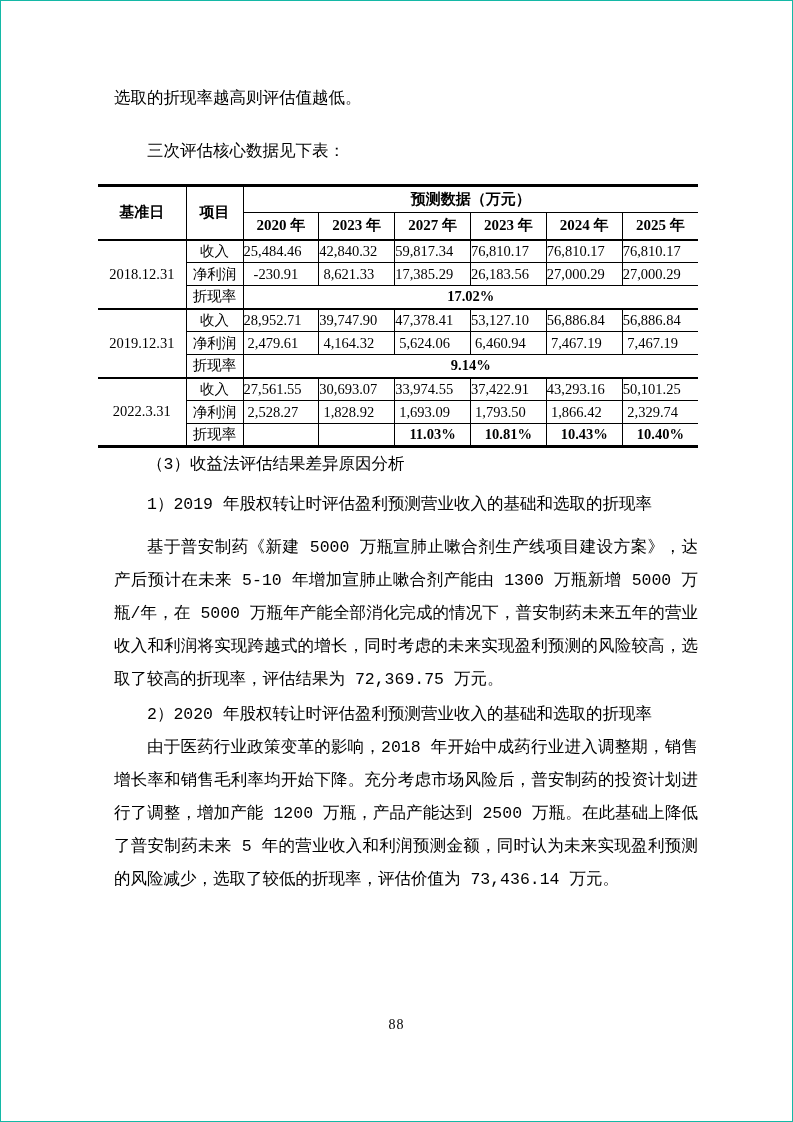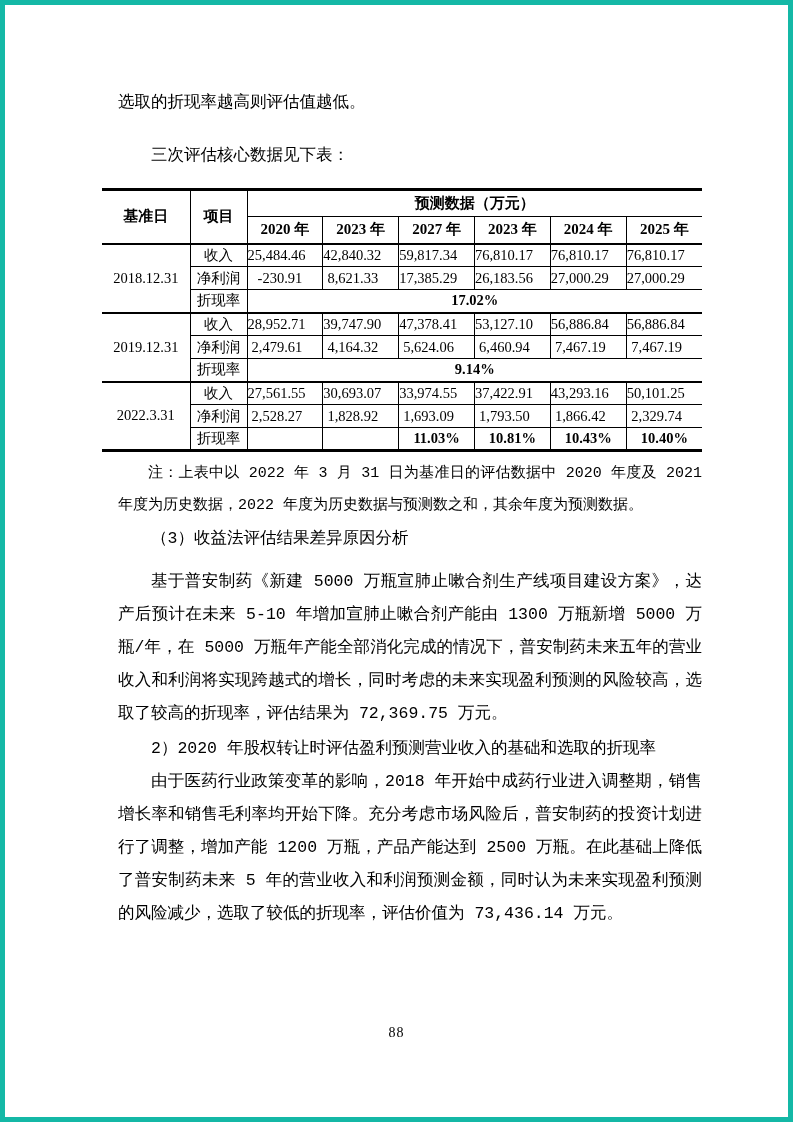--- a/index.html
+++ b/index.html
@@ -1,20 +1,20 @@
 <!DOCTYPE html>
 <html lang="zh"><head>
 <meta charset="utf-8">
 <style>
   * { margin:0; padding:0; box-sizing:border-box; }
   html,body { background:#f2f2f2; }
   body { font-family:"Liberation Serif","DejaVu Serif",serif; color:#000; }
   .page {
     position:relative; width:793px; height:1122px; margin:0 auto;
-    background:#ffffff; border:5px solid #14b8a6; overflow:hidden;
+    background:#ffffff; border:1px solid #14b8a6; overflow:hidden;
   }
   .content { position:absolute; left:97px; top:80px; width:600px; }
 
   
   .bodytext { font-size:16.5px; line-height:33px; text-align:justify; margin-left:16px; }
   .indent { text-indent:2em;font-family:Liberation Mono, monospace; }
   .caption { margin-top:21px; }
 
   
   table.valuation {
@@ -37,21 +37,21 @@
 
   .note { font-size:15px; line-height:32px; margin-top:6px; }
   .sec-heading   { margin-top:0; }
   .sub-heading-1 { margin-top:7px; }
   .para-1        { margin-top:10px; }
   .sub-heading-2 { margin-top:2px; }
   .para-2        { }
   .sub-heading-3 { margin-top:10px; }
 
   .page-number {
-    position:absolute; left:0; right:0; bottom:76px;
+    position:absolute; left:0; right:0; bottom:88px;
     text-align:center; font-size:14px; letter-spacing:1px;
   }
 </style>
 </head>
 <body>
 
 <div class="page">
   <div class="content">
 
     <p class="bodytext">选取的折现率越高则评估值越低。</p>
@@ -158,24 +158,24 @@
           <td class="pct"></td>
           <td class="pct"></td>
           <td class="pct">11.03%</td>
           <td class="pct">10.81%</td>
           <td class="pct">10.43%</td>
           <td class="pct">10.40%</td>
         </tr>
       </tbody>
     </table>
 
-    <p class="bodytext indent note">注：上表中以 2022 年 3 月 31 日为基准日的评估数据中 2020 年度及 2021 年度为历史数据，2022 年度为历史数据与预测数之和，其余年度为预测数据。</p>
 
     <p class="bodytext indent sec-heading">（3）收益法评估结果差异原因分析</p>
 
+    <p class="bodytext indent sub-heading-1">1）2019 年股权转让时评估盈利预测营业收入的基础和选取的折现率</p>
 
     <p class="bodytext indent para-1">基于普安制药《新建 5000 万瓶宣肺止嗽合剂生产线项目建设方案》，达产后预计在未来 5-10 年增加宣肺止嗽合剂产能由 1300 万瓶新增 5000 万瓶/年，在 5000 万瓶年产能全部消化完成的情况下，普安制药未来五年的营业收入和利润将实现跨越式的增长，同时考虑的未来实现盈利预测的风险较高，选取了较高的折现率，评估结果为 72,369.75 万元。</p>
 
     <p class="bodytext indent sub-heading-2">2）2020 年股权转让时评估盈利预测营业收入的基础和选取的折现率</p>
 
     <p class="bodytext indent para-2">由于医药行业政策变革的影响，2018 年开始中成药行业进入调整期，销售增长率和销售毛利率均开始下降。充分考虑市场风险后，普安制药的投资计划进行了调整，增加产能 1200 万瓶，产品产能达到 2500 万瓶。在此基础上降低了普安制药未来 5 年的营业收入和利润预测金额，同时认为未来实现盈利预测的风险减少，选取了较低的折现率，评估价值为 73,436.14 万元。</p>
 
 
   </div>
 

